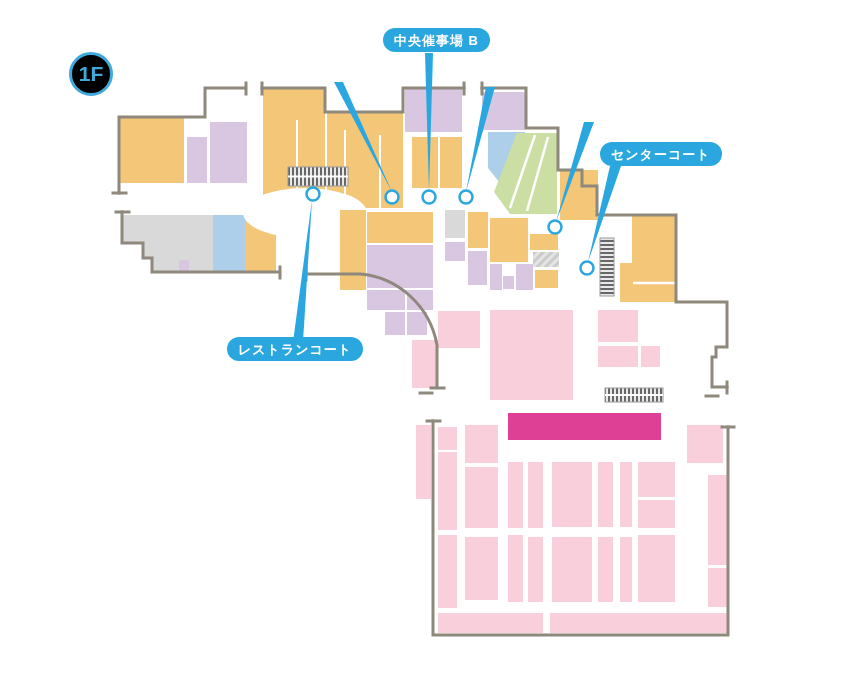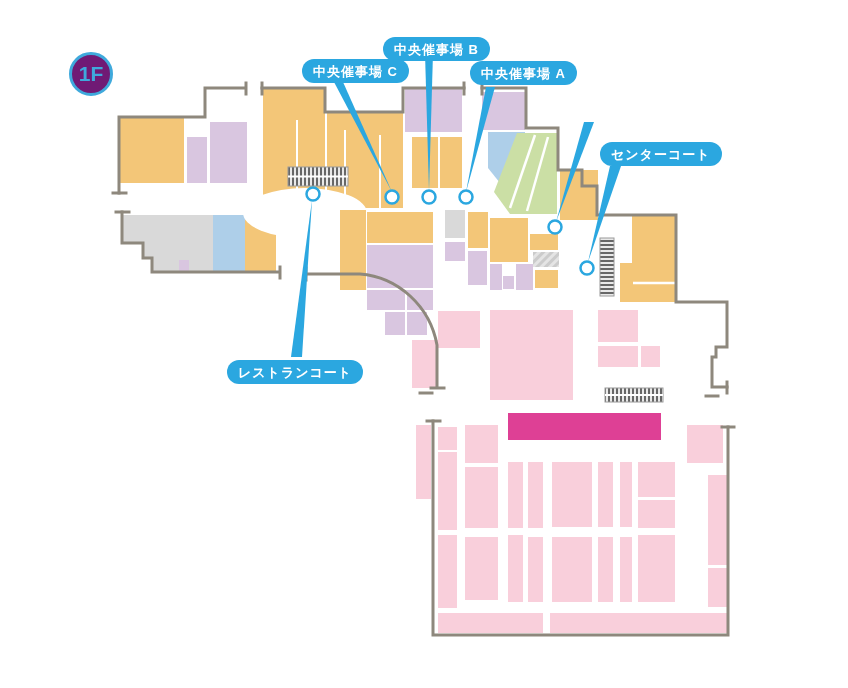--- a/index.html
+++ b/index.html
@@ -14,32 +14,32 @@
     color:#ffffff;
     font-size:13px;
     font-weight:bold;
     line-height:1;
     padding:6px 11px 5px 11px;
     border-radius:13px;
     white-space:nowrap;
     letter-spacing:1px;
     z-index:5;
   }
-  .lbl-b{left:383px;top:37px;}
+  .lbl-b{left:383px;top:28px;}
   .lbl-c{left:302px;top:59px;}
   .lbl-a{left:470px;top:61px;}
   .lbl-passage{left:548px;top:99px;}
   .lbl-court{left:600px;top:142px;text-align:right;}
-  .lbl-restaurant{left:227px;top:360px;}
+  .lbl-restaurant{left:227px;top:337px;}
   .floor-badge{
     position:absolute;left:69px;top:52px;width:38px;height:38px;
     border:3px solid #3FA9DC;border-radius:50%;
     color:#3FA9DC;font-size:21px;font-weight:bold;
     display:flex;align-items:center;justify-content:center;
-    z-index:5;background:#701a75;
+    z-index:5;background:#000000;
   }
 </style>
 </head>
 <body>
 
 <div class="stage">
 
   <svg width="848" height="688" viewBox="0 0 848 688">
     <defs>
       <pattern id="hatchV" width="4" height="8" patternUnits="userSpaceOnUse">
@@ -213,18 +213,16 @@
       <circle cx="429" cy="197" r="6.5"></circle>
       <circle cx="466" cy="197" r="6.5"></circle>
       <circle cx="555" cy="227" r="6.5"></circle>
       <circle cx="587" cy="268" r="6.5"></circle>
     </g>
   </svg>
 
   <div class="floor-badge">1F</div>
 
   <div class="map-label lbl-b">中央催事場 B</div>
-  <div class="map-label lbl-c">中央催事場 C</div>
-  <div class="map-label lbl-a">中央催事場 A</div>
   <div class="map-label lbl-court">センターコート</div>
   <div class="map-label lbl-restaurant">レストランコート</div>
 
 </div>
 
 </body></html>

